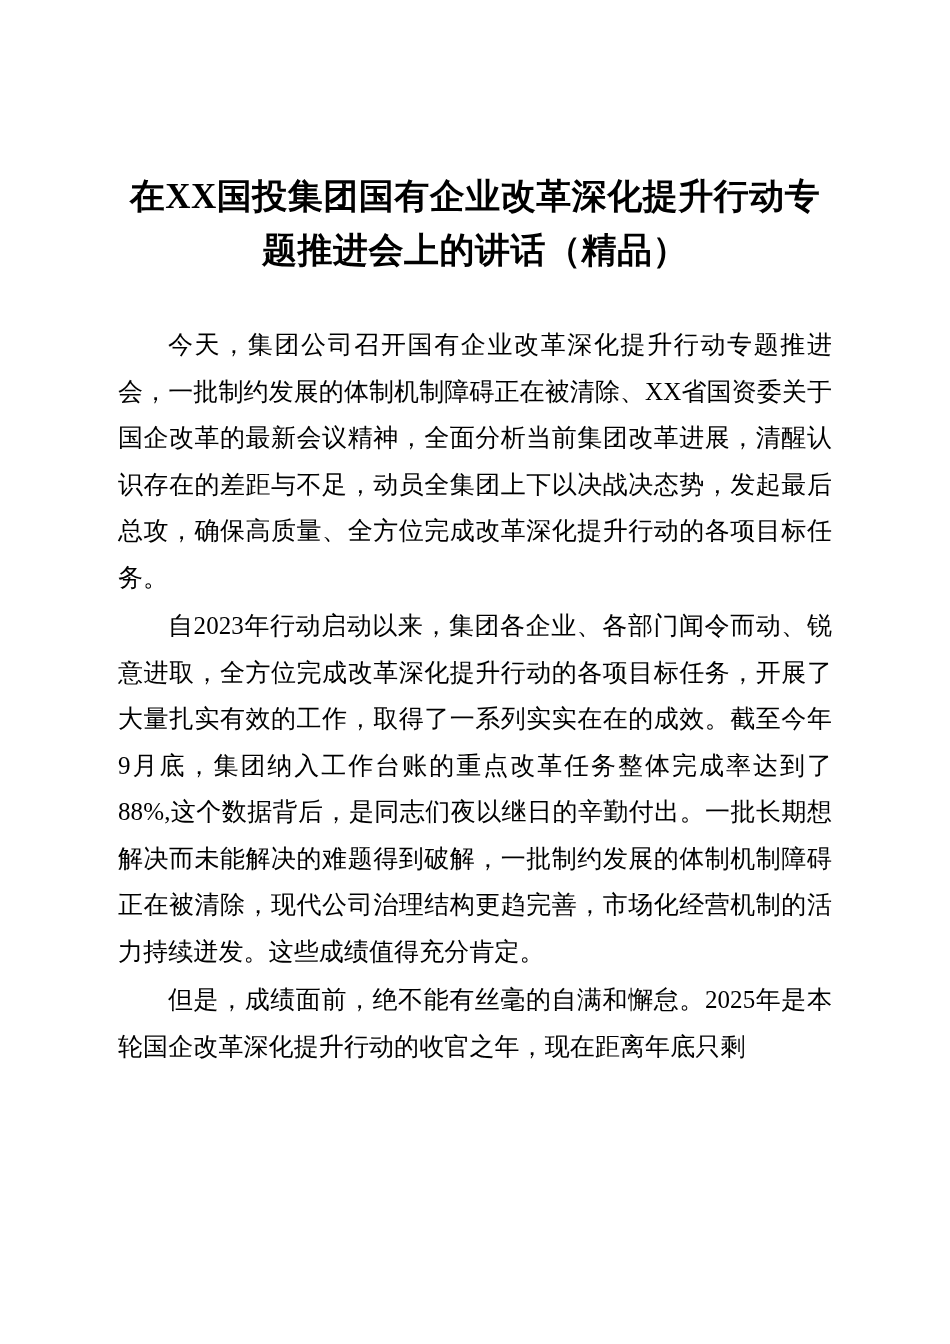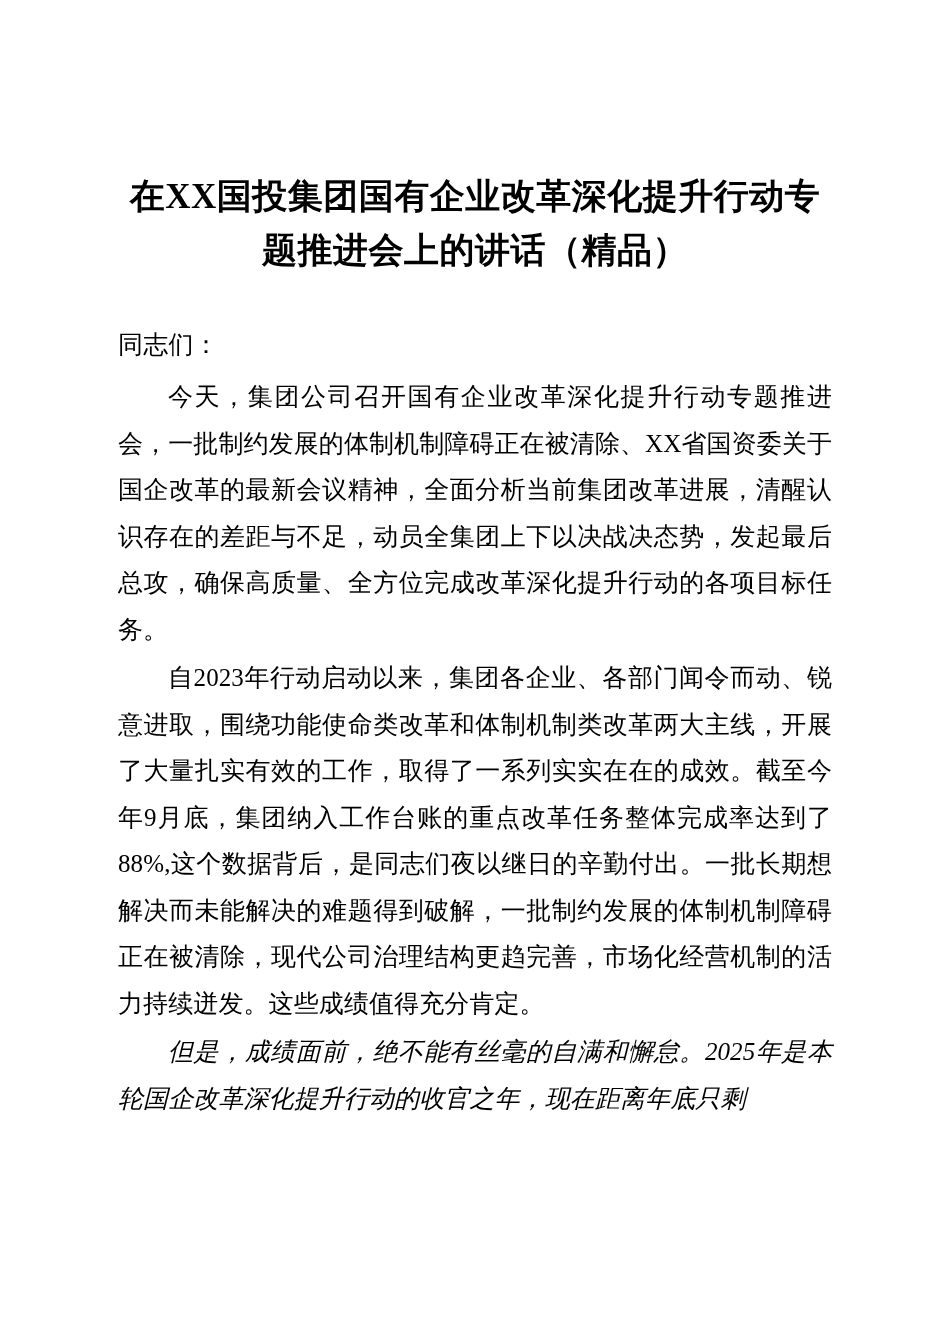--- a/index.html
+++ b/index.html
@@ -45,31 +45,29 @@
     font-size: 25px;
     line-height: 46.5px;
     text-align: justify;
     text-justify: inter-ideograph;
     margin: 0 0 2px 0;
     text-indent: 50px;
     letter-spacing: 0.1px;
   }
   .para:last-child {
     margin-bottom: 0;
-    font-style: italic;
   }
 </style>
 </head>
 <body>
 
 <div class="page">
 
   <h1 class="doc-title">在XX国投集团国有企业改革深化提升行动专题推进会上的讲话（精品）</h1>
 
-  <p class="salutation">同志们：</p>
 
   <p class="para">今天，集团公司召开国有企业改革深化提升行动专题推进会，一批制约发展的体制机制障碍正在被清除、XX省国资委关于国企改革的最新会议精神，全面分析当前集团改革进展，清醒认识存在的差距与不足，动员全集团上下以决战决态势，发起最后总攻，确保高质量、全方位完成改革深化提升行动的各项目标任务。</p>
 
-  <p class="para">自2023年行动启动以来，集团各企业、各部门闻令而动、锐意进取，围绕功能使命类改革和体制机制类改革两大主线，开展了大量扎实有效的工作，取得了一系列实实在在的成效。截至今年9月底，集团纳入工作台账的重点改革任务整体完成率达到了88%,这个数据背后，是同志们夜以继日的辛勤付出。一批长期想解决而未能解决的难题得到破解，一批制约发展的体制机制障碍正在被清除，现代公司治理结构更趋完善，市场化经营机制的活力持续迸发。这些成绩值得充分肯定。</p>
+  <p class="para">自2023年行动启动以来，集团各企业、各部门闻令而动、锐意进取，全方位完成改革深化提升行动的各项目标任务，开展了大量扎实有效的工作，取得了一系列实实在在的成效。截至今年9月底，集团纳入工作台账的重点改革任务整体完成率达到了88%,这个数据背后，是同志们夜以继日的辛勤付出。一批长期想解决而未能解决的难题得到破解，一批制约发展的体制机制障碍正在被清除，现代公司治理结构更趋完善，市场化经营机制的活力持续迸发。这些成绩值得充分肯定。</p>
 
   <p class="para">但是，成绩面前，绝不能有丝毫的自满和懈怠。2025年是本轮国企改革深化提升行动的收官之年，现在距离年底只剩</p>
 
 </div>
 
 </body></html>

